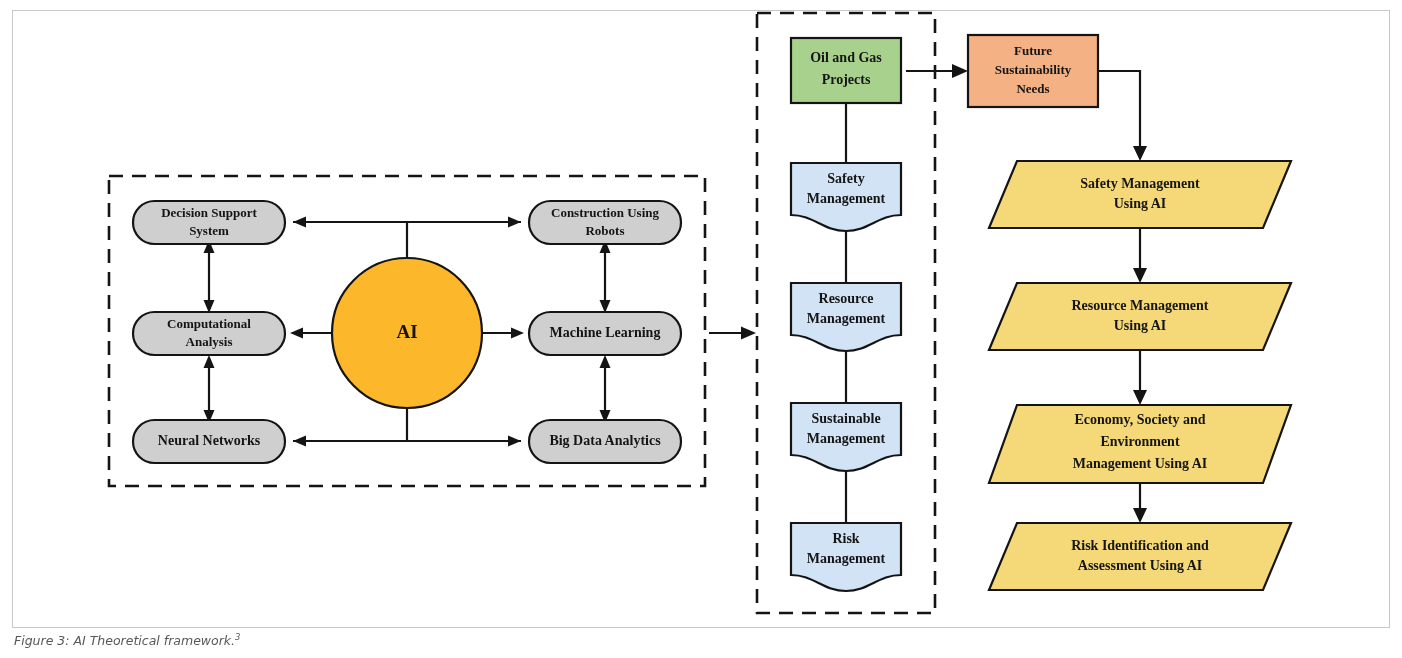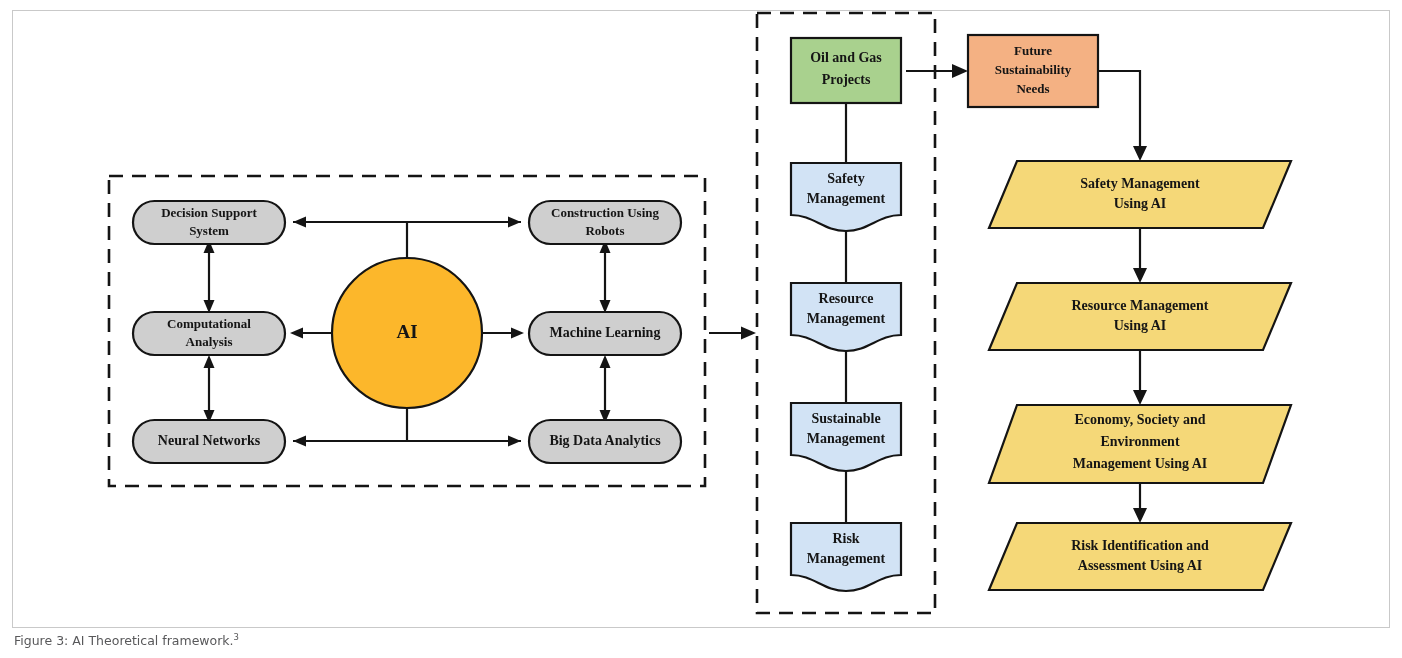--- a/index.html
+++ b/index.html
@@ -36,20 +36,21 @@
     width: 1402px;
     height: 658px;
   }
 
   
   #caption {
     position: absolute;
     left: 14px;
     top: 632px;
     font-family: "DejaVu Sans", sans-serif;
+    font-style: italic;
     font-size: 12.5px;
     color: #58585a;
     white-space: nowrap;
   }
   #caption sup { font-size: 8.5px; vertical-align: super; }
 
   
   .nodetext {
     font-family: "Liberation Serif", serif;
     font-weight: bold;

